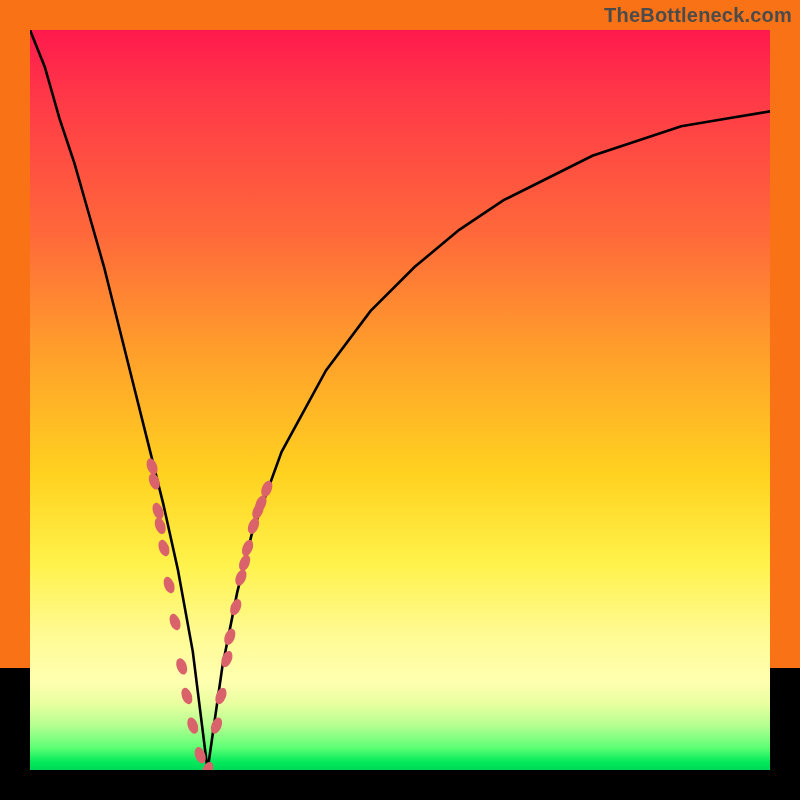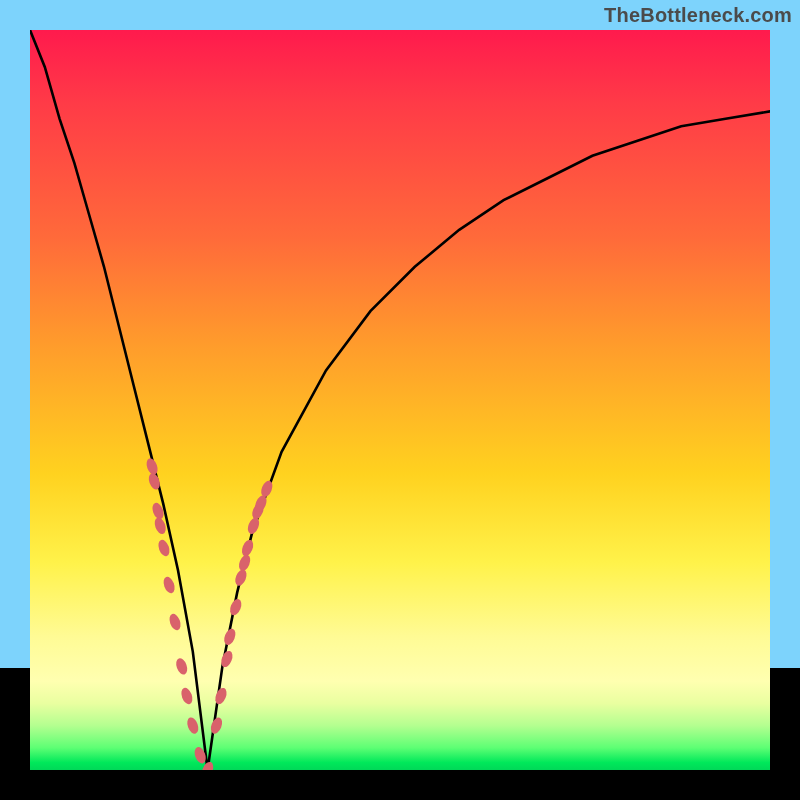--- a/index.html
+++ b/index.html
@@ -9,21 +9,21 @@
     height: 800px;
     overflow: hidden;
     background: #000;
   }
   .frame {
     position: absolute;
     left: 0;
     top: 0;
     width: 800px;
     height: 668px;
-    background: #7dd3fc;
+    background: #f97316;
   }
   .plot-area {
     position: absolute;
     left: 30px;
     top: 30px;
     width: 740px;
     height: 740px;
     overflow: hidden;
   }
   .gradient-bg {

